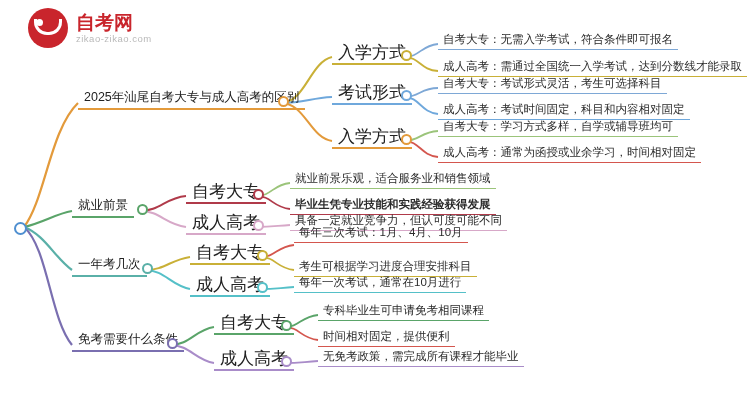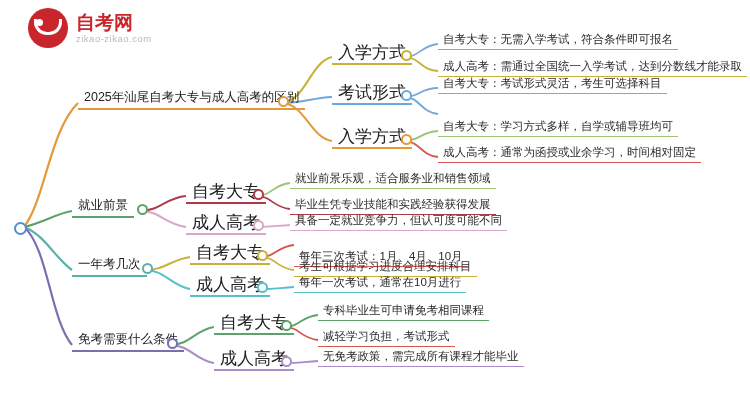--- a/index.html
+++ b/index.html
@@ -136,43 +136,44 @@
   <div class="root-dot"></div>
 
   <div class="node branch-label" style="left:78px;top:88px;border-color:#e39a3b;">2025年汕尾自考大专与成人高考的区别</div>
 
   <div class="node sub-label" style="left:332px;top:43px;border-color:#c9b037;">入学方式</div>
   <div class="node leaf" style="left:438px;top:31px;border-color:#7ea8d6;">自考大专：无需入学考试，符合条件即可报名</div>
   <div class="node sub-label" style="left:332px;top:83px;border-color:#6fa8dc;">考试形式</div>
 
   <div class="node leaf" style="left:438px;top:58px;border-color:#c9b037;">成人高考：需通过全国统一入学考试，达到分数线才能录取</div>
   <div class="node leaf" style="left:438px;top:75px;border-color:#7ea8d6;">自考大专：考试形式灵活，考生可选择科目</div>
+  <div class="node leaf" style="left:438px;top:101px;border-color:#6fa8dc;">成人高考：考试时间固定，科目和内容相对固定</div>
 
   <div class="node sub-label" style="left:332px;top:127px;border-color:#e39a3b;">入学方式</div>
   <div class="node leaf" style="left:438px;top:118px;border-color:#9bc47a;">自考大专：学习方式多样，自学或辅导班均可</div>
   <div class="node leaf" style="left:438px;top:144px;border-color:#d4564e;">成人高考：通常为函授或业余学习，时间相对固定</div>
 
   <div class="node branch-label" style="left:72px;top:196px;border-color:#5aa469;">就业前景</div>
   <div class="node sub-label" style="left:186px;top:182px;border-color:#b03a4a;">自考大专</div>
   <div class="node leaf" style="left:290px;top:170px;border-color:#9bc47a;">就业前景乐观，适合服务业和销售领域</div>
-  <div class="node leaf" style="left:290px;top:196px;border-color:#b03a4a;">毕业生凭专业技能和实践经验获得发展</div>
+  <div class="node leaf" style="left:290px;top:196px;border-color:#b03a4a;font-weight:bold;">毕业生凭专业技能和实践经验获得发展</div>
   <div class="node sub-label" style="left:186px;top:213px;border-color:#d7a8c8;">成人高考</div>
   <div class="node leaf" style="left:290px;top:212px;border-color:#d7a8c8;">具备一定就业竞争力，但认可度可能不同</div>
 
   <div class="node branch-label" style="left:72px;top:255px;border-color:#5ab0a8;">一年考几次</div>
   <div class="node sub-label" style="left:190px;top:243px;border-color:#c9b037;">自考大专</div>
-  <div class="node leaf" style="left:294px;top:248px;border-color:#d4564e;">每年三次考试：1月、4月、10月</div>
+  <div class="node leaf" style="left:294px;top:224px;border-color:#d4564e;">每年三次考试：1月、4月、10月</div>
   <div class="node leaf" style="left:294px;top:258px;border-color:#c9b037;">考生可根据学习进度合理安排科目</div>
   <div class="node sub-label" style="left:190px;top:275px;border-color:#55c0c8;">成人高考</div>
   <div class="node leaf" style="left:294px;top:274px;border-color:#55c0c8;">每年一次考试，通常在10月进行</div>
 
   <div class="node branch-label" style="left:72px;top:330px;border-color:#7a6fb0;">免考需要什么条件</div>
   <div class="node sub-label" style="left:214px;top:313px;border-color:#5aa469;">自考大专</div>
   <div class="node leaf" style="left:318px;top:302px;border-color:#5aa469;">专科毕业生可申请免考相同课程</div>
-  <div class="node leaf" style="left:318px;top:328px;border-color:#d4564e;">减轻学习负担，考试形式</div>
+  <div class="node leaf" style="left:318px;top:328px;border-color:#d4564e;">时间相对固定，提供便利</div>
   <div class="node sub-label" style="left:214px;top:349px;border-color:#a98cc9;">成人高考</div>
   <div class="node leaf" style="left:318px;top:348px;border-color:#a98cc9;">无免考政策，需完成所有课程才能毕业</div>
 
   <div class="dot" style="left:278px;top:96px;border-color:#e39a3b;"></div>
   <div class="dot" style="left:401px;top:50px;border-color:#c9b037;"></div>
   <div class="dot" style="left:401px;top:90px;border-color:#6fa8dc;"></div>
   <div class="dot" style="left:401px;top:134px;border-color:#e39a3b;"></div>
   <div class="dot" style="left:137px;top:204px;border-color:#5aa469;"></div>
   <div class="dot" style="left:253px;top:189px;border-color:#b03a4a;"></div>
   <div class="dot" style="left:253px;top:220px;border-color:#d7a8c8;"></div>

